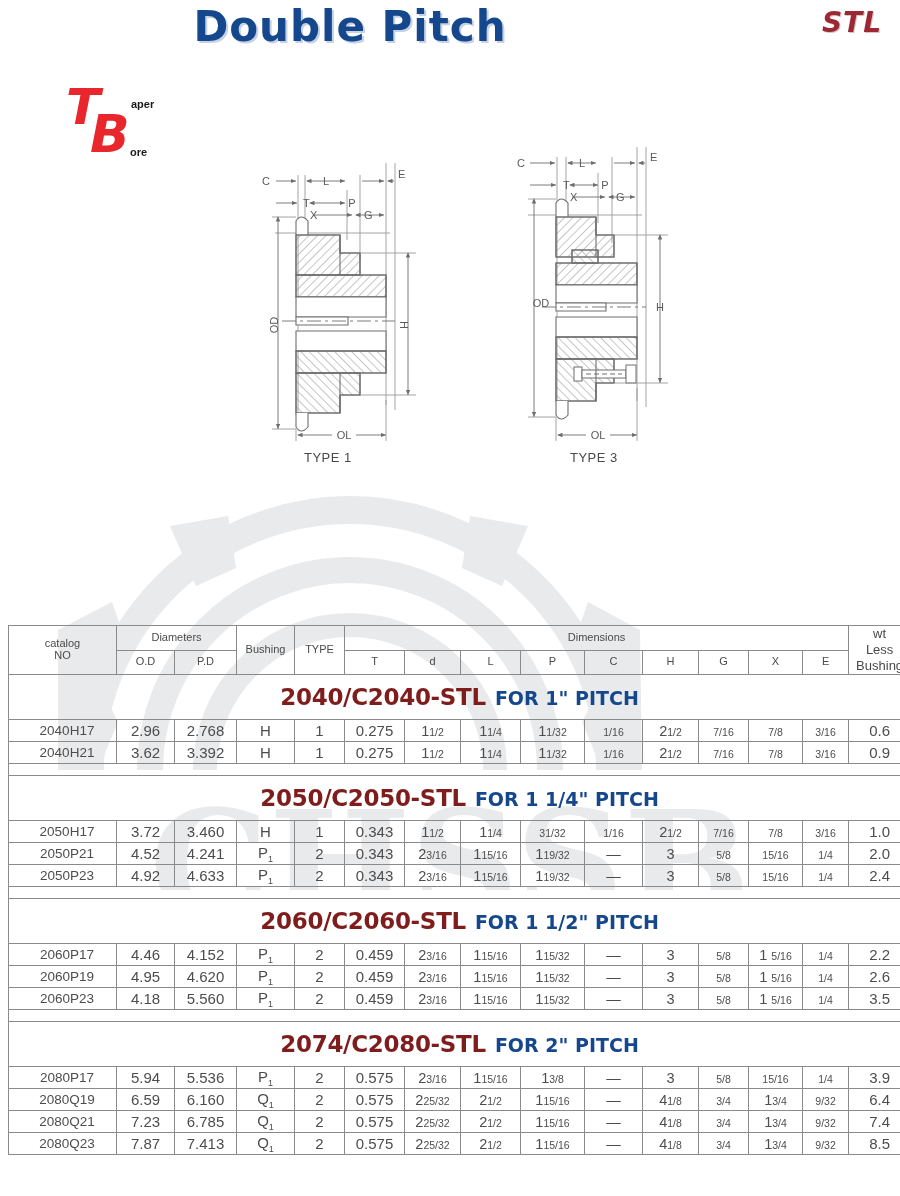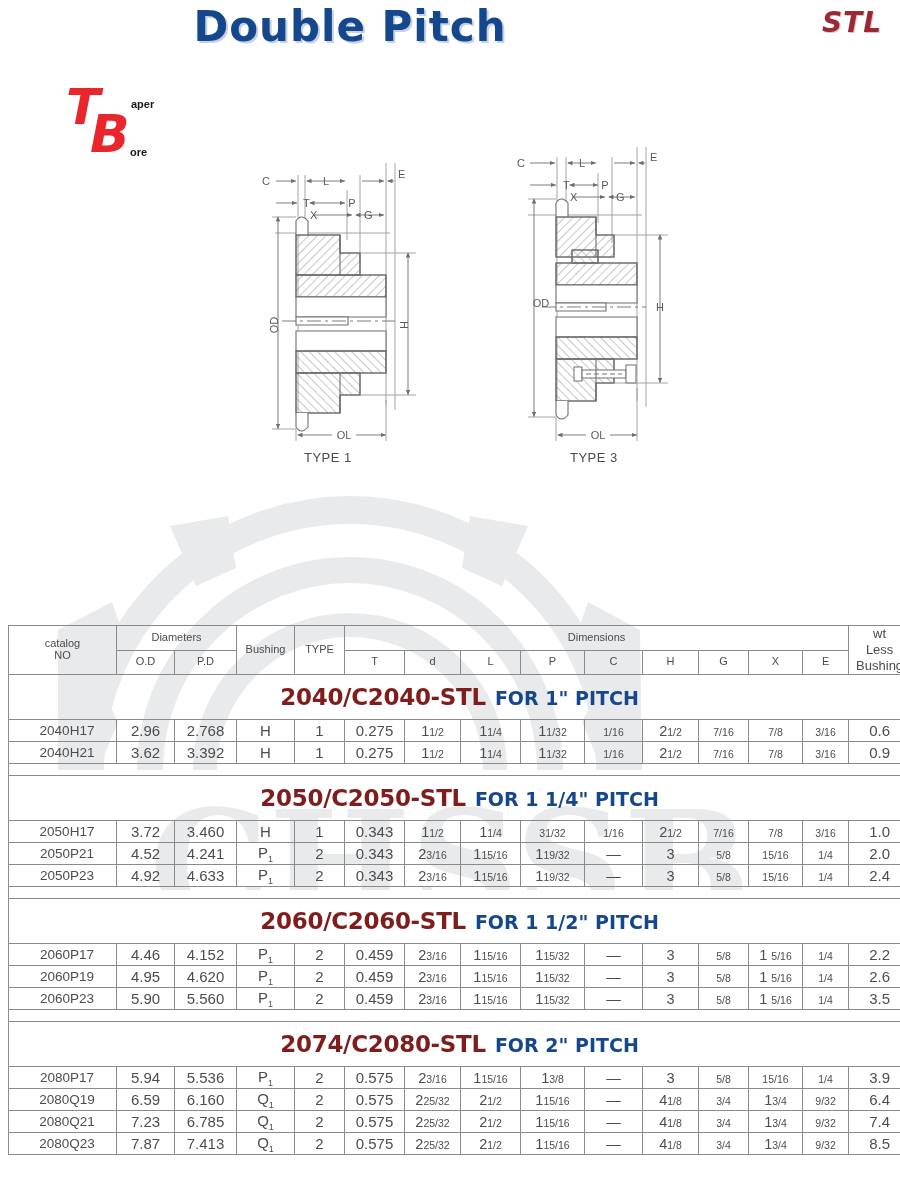--- a/index.html
+++ b/index.html
@@ -595,21 +595,21 @@
           <td class="d"><span class="whole">1</span><span class="frac">15/32</span></td>
           <td class="d"><span class="whole">—</span></td>
           <td class="d"><span class="whole">3</span></td>
           <td class="d"><span class="frac">5/8</span></td>
           <td class="d"><span class="whole">1 </span><span class="frac">5/16</span></td>
           <td class="d"><span class="frac">1/4</span></td>
           <td class="d big">2.6</td>
         </tr>
         <tr>
           <td class="d cat">2060P23</td>
-          <td class="d big">5.90</td>
+          <td class="d big">4.18</td>
           <td class="d big">5.560</td>
           <td class="d big">P<sub>1</sub></td>
           <td class="d big">2</td>
           <td class="d big">0.459</td>
           <td class="d"><span class="whole">2</span><span class="frac">3/16</span></td>
           <td class="d"><span class="whole">1</span><span class="frac">15/16</span></td>
           <td class="d"><span class="whole">1</span><span class="frac">15/32</span></td>
           <td class="d"><span class="whole">—</span></td>
           <td class="d"><span class="whole">3</span></td>
           <td class="d"><span class="frac">5/8</span></td>

